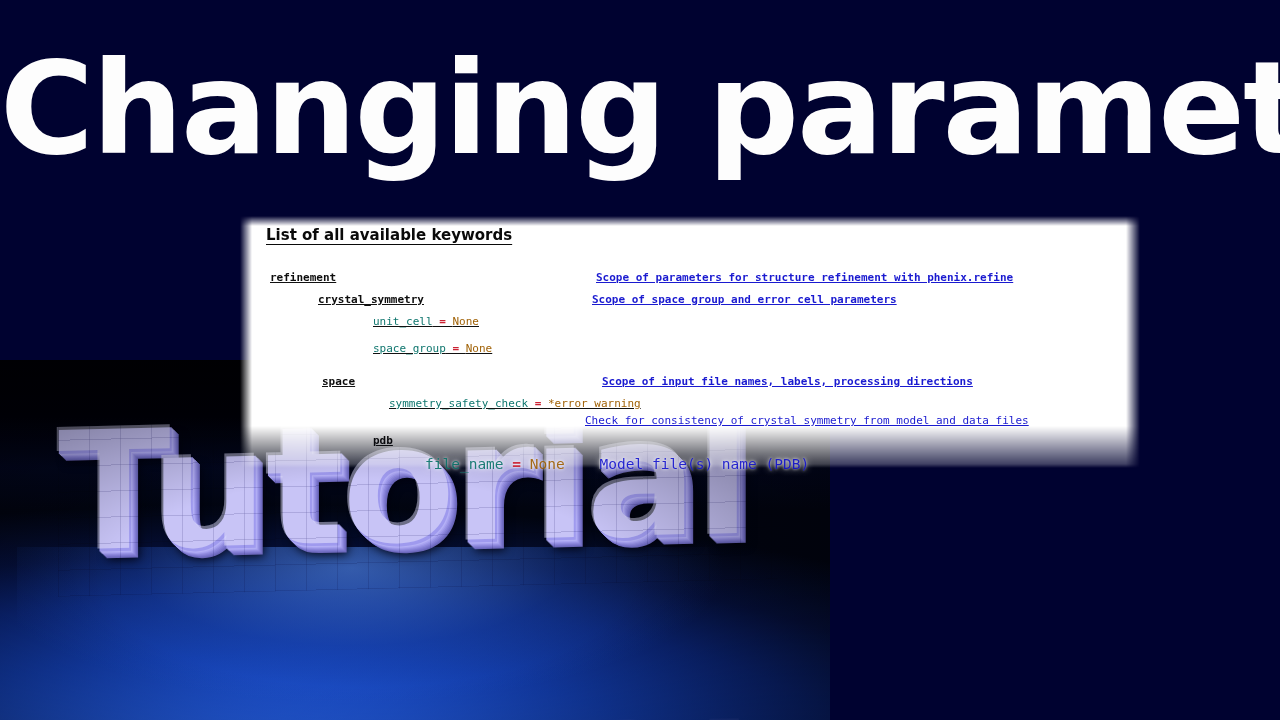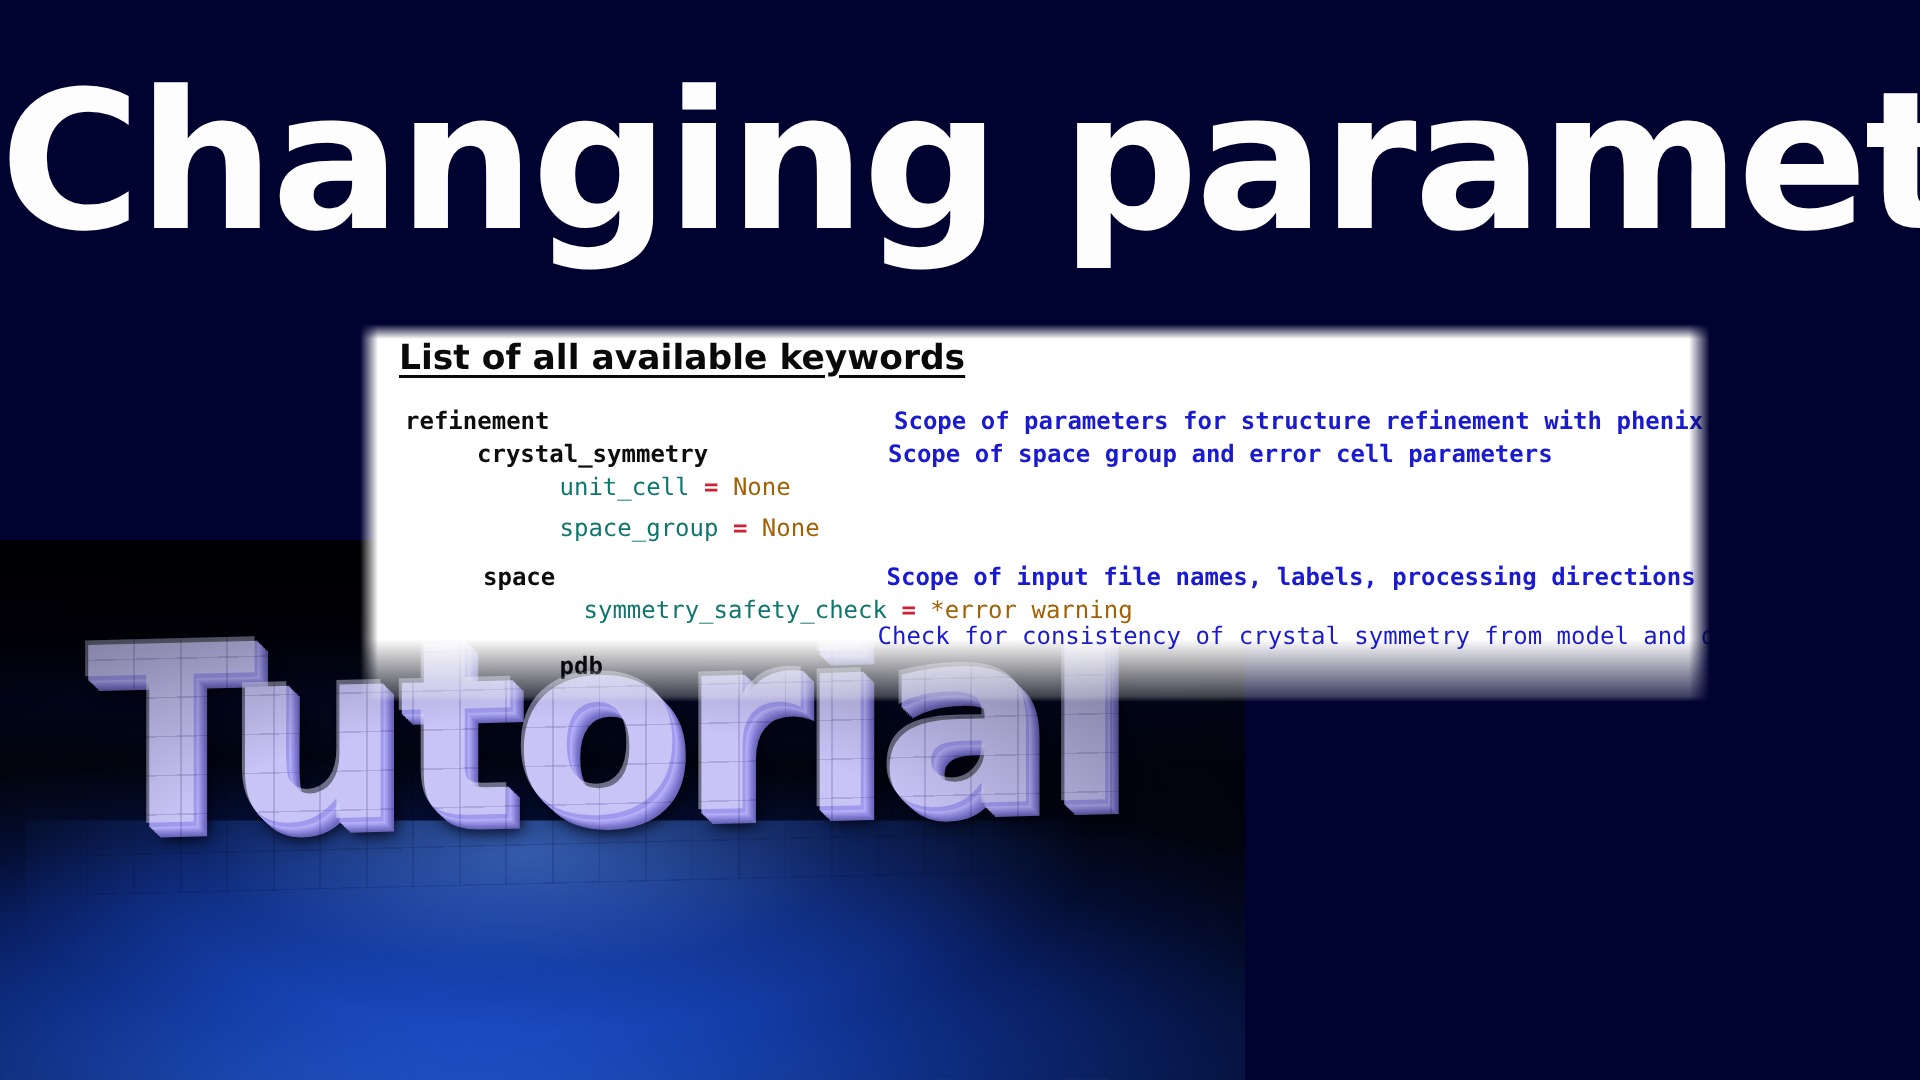--- a/index.html
+++ b/index.html
@@ -104,31 +104,32 @@
       linear-gradient(to right, rgba(0,0,0,0) 0px, #000 12px, #000 886px, rgba(0,0,0,0) 900px);
     -webkit-mask-composite:source-in;
     mask-image:
       linear-gradient(to bottom, rgba(0,0,0,0) 0px, #000 10px, #000 210px, rgba(0,0,0,.25) 248px, rgba(0,0,0,0) 252px),
       linear-gradient(to right, rgba(0,0,0,0) 0px, #000 12px, #000 886px, rgba(0,0,0,0) 900px);
     mask-composite:intersect;
   }
   #panel-heading{
     position:absolute;left:26px;top:10px;
     font-family:"DejaVu Sans","Liberation Sans",sans-serif;
-    font-weight:700;font-size:23px;color:#0a0a0a;
+    font-weight:700;font-size:15px;color:#0a0a0a;
     text-decoration:underline;
     text-underline-offset:4px;
     white-space:nowrap;
   }
   .code-line{
     position:absolute;
     font-family:"DejaVu Sans Mono","Liberation Mono",monospace;
-    font-size:16px;
+    font-size:11px;
     white-space:pre;
     color:#111;
+    text-decoration:underline;
   }
   .kw{font-weight:700;color:#0d0d0d;}
   .pn{color:#0f766e;}
   .op{color:#cc2233;font-weight:700;}
   .val{color:#a16207;}
   .cmt{color:#1a1ad0;font-weight:700;}
   .cmt-thin{color:#1a1ad0;}
 
   
   #trailing-line{
@@ -160,21 +161,22 @@
   <div id="keyword-panel">
     <div id="panel-heading">List of all available keywords</div>
     <div id="code-body">
         <div class="code-line" style="left: 30px; top: 55px;"><span class="kw">refinement</span></div>
         <div class="code-line cmt" style="left: 356px; top: 55px;">Scope of parameters for structure refinement with phenix.refine</div>
         <div class="code-line" style="left: 78px; top: 77px;"><span class="kw">crystal_symmetry</span></div>
         <div class="code-line cmt" style="left: 352px; top: 77px;">Scope of space group and error cell parameters</div>
         <div class="code-line" style="left: 133px; top: 99px;"><span class="pn">unit_cell</span><span class="op"> = </span><span class="val">None</span></div>
         <div class="code-line" style="left: 133px; top: 126px;"><span class="pn">space_group</span><span class="op"> = </span><span class="val">None</span></div>
         <div class="code-line" style="left: 82px; top: 159px;"><span class="kw">space</span></div>
-        <div class="code-line cmt" style="left: 351px; top: 159px;">Scope of input file names, labels, processing directions</div>
+        <div class="code-line cmt" style="left: 362px; top: 159px;">Scope of input file names, labels, processing directions</div>
         <div class="code-line" style="left: 133px; top: 181px; margin-left: 16px;"><span class="pn">symmetry_safety_check</span><span class="op"> = </span><span class="val">*error warning</span></div>
         <div class="code-line cmt-thin" style="left: 345px; top: 198px;">Check for consistency of crystal symmetry from model and data files</div>
         <div class="code-line" style="left: 133px; top: 218px; text-align: center;"><span class="kw">pdb</span></div>
       </div>
   </div>
 
+  <div id="trailing-line"><span class="pn">file_name</span><span class="op"> = </span><span class="val">None</span><span class="cmt-thin">    Model file(s) name (PDB)</span></div>
 
 </div>
 
 </body></html>

